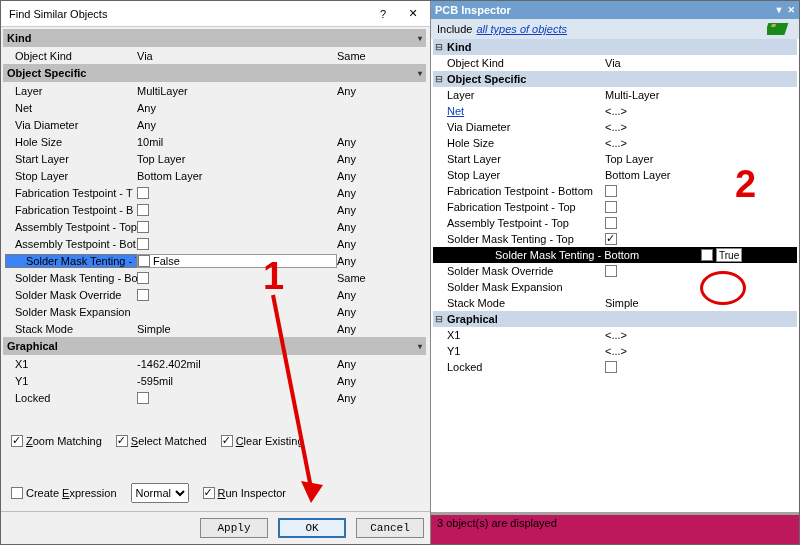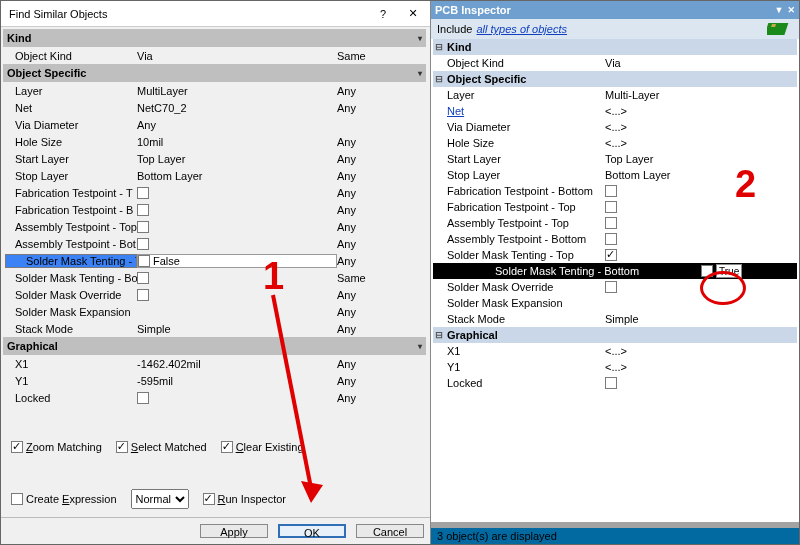--- a/index.html
+++ b/index.html
@@ -20,41 +20,41 @@
   .row.sel .c1 { border: 1px solid #7a7a7a; background: #3b82f6; padding-left: 20px; }
   .row.sel .c2 { border: 1px solid #999; background: #fff; }
   .chk { width: 12px; height: 12px; border: 1px solid #7a7a7a; background: #fff; display: inline-block; position: relative; }
   .chk.checked::after { content: "✓"; position: absolute; top: -2px; left: 0; font-size: 11px; }
   .opts { padding: 4px 10px 8px 10px; display: flex; flex-wrap: wrap; gap: 18px 14px; align-items: center; }
   .opt { display: flex; align-items: center; gap: 3px; }
   .opt .lbl { white-space: nowrap; }
   .opt .ul { text-decoration: underline; }
   select.norm { height: 20px; font-size: 11px; }
   .btnbar { border-top: 1px solid #bbb; padding: 6px; display: flex; justify-content: flex-end; gap: 10px; background: #f0f0f0; }
-  .btn { min-width: 68px; height: 14px; border: 1px solid #888; background: #e9e9e9; cursor: pointer; }
+  .btn { min-width: 68px; height: 20px; border: 1px solid #888; background: #e9e9e9; cursor: pointer; font-family: Liberation Mono, monospace; }
   .btn.primary { border: 2px solid #2e6fb6; background: #e8f0fa; }
   
   .insp { flex: 1; display: flex; flex-direction: column; background: #fff; }
   .insp-title { background: #6e9fcf; color: #fff; height: 18px; display: flex; align-items: center; padding: 0 4px; font-weight: bold; }
   .insp-title .sp { margin-left: auto; display: flex; gap: 4px; }
   .glyph { cursor: pointer; font-size: 9px; }
   .insp-sub { background: #dbe6f1; padding: 2px 6px; display: flex; align-items: center; gap: 4px; }
   .insp-sub a { color: #1040c0; text-decoration: underline; font-style: italic; }
   .chip { width: 26px; height: 16px; margin-left: auto; }
   .insp-body { flex: 1; overflow: auto; padding: 0 2px; }
   .irow { display: flex; height: 16px; align-items: center; }
   .irow .ic1 { width: 12px; text-align: center; font-size: 9px; color: #555; }
   .irow .ic2 { flex: 0 0 160px; padding-left: 2px; overflow: hidden; white-space: nowrap; }
   .irow .ic3 { flex: 1; display: flex; align-items: center; gap: 3px; }
   .irow.hdr { background: #c9d7e8; font-weight: bold; }
   .irow.hdr .ic2 { flex: 1; }
   .irow.sel { background: #000000; color: #fff; gap: 48px; }
   .link { color: #1040c0; text-decoration: underline; }
   .valbox { border: 1px solid #888; background: #fff; color: #000; padding: 0 2px; height: 14px; font-size: 10px; display: inline-flex; align-items: center; }
-  .status { border-top: 6px solid #a3a3a3; padding: 2px 6px; height: 22px; background: #0369a1; }
+  .status { border-top: 3px solid #a3a3a3; padding: 2px 6px; height: 32px; background: #be185d; }
   
   .anno { position: absolute; pointer-events: none; }
   .big1 { left: 263px; top: 255px; color: #e00000; font: bold 38px Arial; }
   .big2 { left: 735px; top: 163px; color: #e00000; font: bold 38px Arial; }
   .circle { left: 700px; top: 271px; width: 46px; height: 34px; border: 3px solid #e00000; border-radius: 50%; }
   .arrow { left: 233px; top: 285px; }
   .arrow svg { overflow: visible; }
 </style>
 </head>
 <body>
@@ -81,21 +81,20 @@
           <span>Object Specific</span>
           <span class="tri">▾</span>
         </div>
         <div class="row">
           <div class="c1">Layer</div>
           <div class="c2">MultiLayer</div>
           <div class="c3">Any</div>
         </div>
         <div class="row">
           <div class="c1">Net</div>
-          <div class="c2">NetC70_2</div>
           <div class="c3">Any</div>
         </div>
         <div class="row">
           <div class="c1">Via Diameter</div>
           <div class="c3">Any</div>
         </div>
         <div class="row">
           <div class="c1">Hole Size</div>
           <div class="c2">10mil</div>
           <div class="c3">Any</div>
@@ -295,27 +294,20 @@
         <div class="irow">
           <div class="ic1"></div>
           <div class="ic2">Fabrication Testpoint - Top</div>
           <div class="ic3">
             <span class="chk"></span>
           </div>
         </div>
         <div class="irow">
           <div class="ic1"></div>
           <div class="ic2">Assembly Testpoint - Top</div>
-          <div class="ic3">
-            <span class="chk"></span>
-          </div>
-        </div>
-        <div class="irow">
-          <div class="ic1"></div>
-          <div class="ic2">Assembly Testpoint - Bottom</div>
           <div class="ic3">
             <span class="chk"></span>
           </div>
         </div>
         <div class="irow">
           <div class="ic1"></div>
           <div class="ic2">Solder Mask Tenting - Top</div>
           <div class="ic3">
             <span class="chk checked"></span>
           </div>

